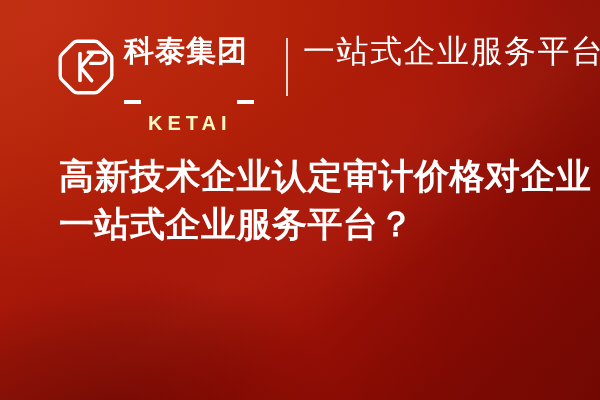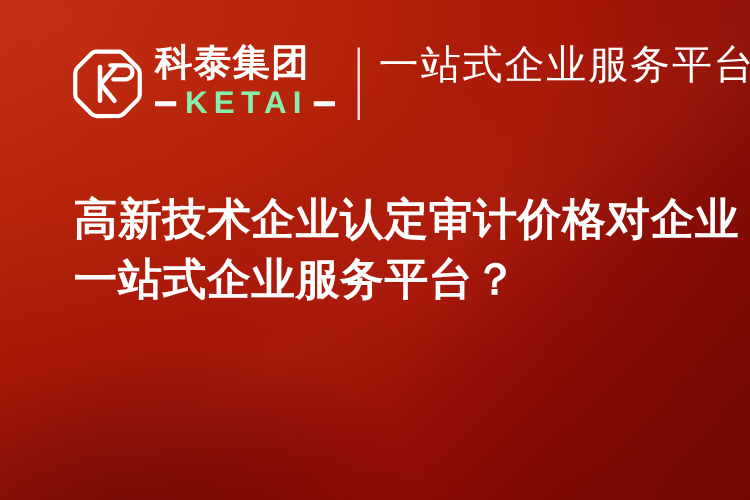--- a/index.html
+++ b/index.html
@@ -96,27 +96,28 @@
     align-items: center;
     white-space: nowrap;
   }
   .logo-en .dash {
     display: inline-block;
     width: 17px;
     height: 4px;
     background: #ffffff;
   }
   .logo-en .word {
-    font-size: 25px;
+    font-size: 20px;
     line-height: 1;
     font-weight: 700;
-    color: #86efac;
+    color: #fef9c3;
     letter-spacing: 5px;
     padding: 0 5px 0 7px;
     text-indent: 0;
+    margin-top: 43px;
   }
 
   .divider {
     position: absolute;
     left: 286px;
     top: 38px;
     width: 2px;
     height: 58px;
     background: rgba(255,255,255,0.82);
   }

